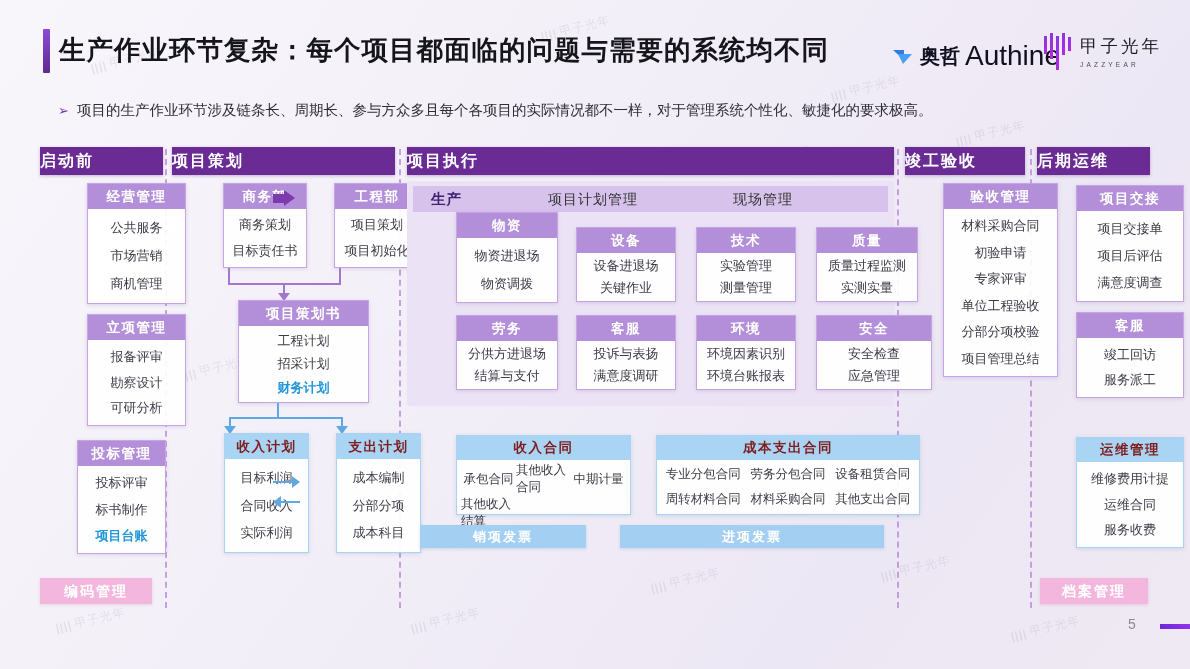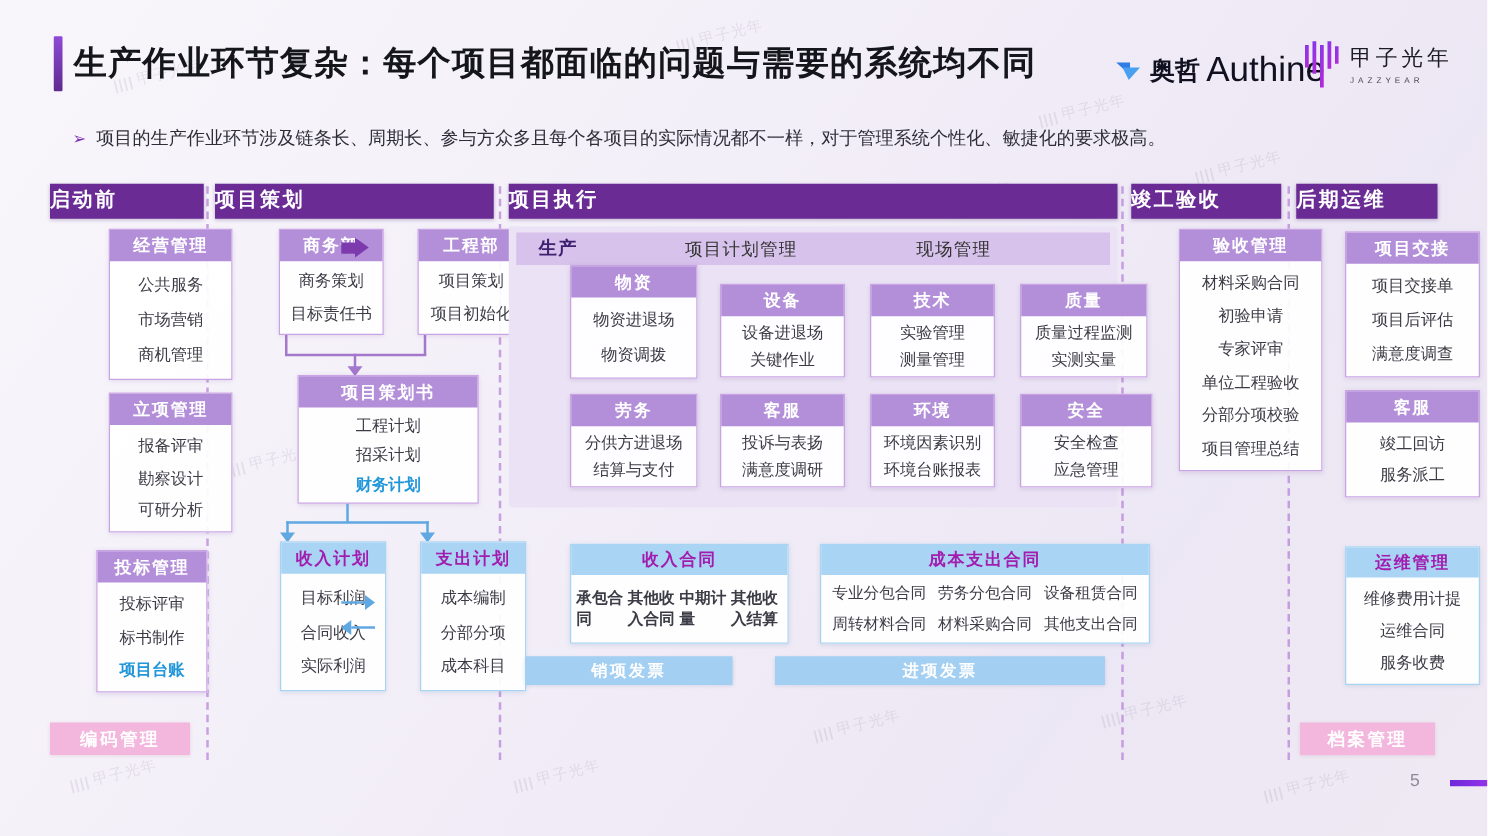--- a/index.html
+++ b/index.html
@@ -35,34 +35,34 @@
   .sep { position:absolute; top:149px; height:459px; width:0; border-left:2px dashed #b57fd6; opacity:.7; }
 
   
   .grp { position:absolute; background:rgba(255,255,255,.93); border:1px solid #c9a4e4;
     box-shadow:0 1px 4px rgba(110,70,150,.18); display:flex; flex-direction:column;margin-left:36px; }
   .grp .gh { flex:0 0 25px; line-height:25px; background:#b48fd9; color:#fff; text-align:center;
     font-size:13.5px; font-weight:bold; letter-spacing:1.5px; }
   .grp .gi { flex:1; display:flex; flex-direction:column; justify-content:space-evenly; align-items:center;
     font-size:13px; color:#3c3c46; }
   .grp.blue { border-color:#a9d3f2; box-shadow:0 1px 4px rgba(70,110,160,.18); }
-  .grp.blue .gh { background:#aad4f3; color:#a21caf; }
+  .grp.blue .gh { background:#aad4f3; color:#7f1d1d; }
   .hl { color:#2196d9; font-weight:bold; }
 
   
   .exec-bg { position:absolute; left:407px; top:181px; width:487px; height:225px; background:#ebe3f5; border-radius:3px; }
   .band { position:absolute; left:413px; top:186px; width:475px; height:26px; background:#d6c2eb; }
   .band span { position:absolute; top:0; line-height:26px; }
   .band .b1 { left:18px; font-size:14.5px; font-weight:bold; color:#3f2070; letter-spacing:1px; }
   .band .b2 { left:135px; font-size:14px; color:#333; letter-spacing:1px; }
   .band .b3 { left:320px; font-size:14px; color:#333; letter-spacing:1px;text-align:right; }
 
   
   .cbody { flex:1; display:grid; align-items:center; justify-items:center; font-size:12.5px; color:#3c3c46; padding:2px 4px; }
-  .cols2 { grid-template-columns:1fr 1fr 1fr 1fr;font-weight:bold; }
+  .cols2 { grid-template-columns:1fr 1fr 1fr; }
   .cols3 { grid-template-columns:1fr 1fr 1fr; }
 
   
   .inv-bar { position:absolute; height:23px; line-height:23px; background:#a3cff2; color:#fff;
     font-size:13px; font-weight:bold; text-align:center; letter-spacing:2px; box-shadow:0 1px 3px rgba(70,110,160,.2); }
   .pink-bar { position:absolute; top:578px; height:26px; line-height:26px; background:#f3b7dd; color:#fff;
     font-size:14px; font-weight:bold; text-align:center; letter-spacing:2px; box-shadow:0 1px 3px rgba(180,90,140,.2); }
 
   
   .cl  { position:absolute; background:#a378cc; }
@@ -186,21 +186,21 @@
       <span>项目初始化</span>
     </div>
   </div>
 
   <div class="cl" style="left:228px;top:268px;width:2px;height:16px"></div>
   <div class="cl" style="left:339px;top:268px;width:2px;height:16px"></div>
   <div class="cl" style="left:228px;top:283px;width:113px;height:2px"></div>
   <div class="cl" style="left:283px;top:283px;width:2px;height:11px"></div>
   <div class="tri t-down-p" style="left:278px;top:293px"></div>
 
-  <div class="grp" style="left:202px;top:300px;width:145px;height:103px">
+  <div class="grp" style="left:202px;top:300px;width:131px;height:103px">
     <div class="gh">项目策划书</div>
     <div class="gi">
       <span>工程计划</span>
       <span>招采计划</span>
       <span class="hl">财务计划</span>
     </div>
   </div>
 
   <div class="clb" style="left:277px;top:403px;width:2px;height:15px"></div>
   <div class="clb" style="left:229px;top:417px;width:114px;height:2px"></div>
@@ -280,21 +280,21 @@
       <span>满意度调研</span>
     </div>
   </div>
   <div class="grp" style="left:660px;top:315px;width:100px;height:75px">
     <div class="gh">环境</div>
     <div class="gi">
       <span>环境因素识别</span>
       <span>环境台账报表</span>
     </div>
   </div>
-  <div class="grp" style="left:780px;top:315px;width:106px;height:75px">
+  <div class="grp" style="left:780px;top:315px;width:116px;height:75px">
     <div class="gh">安全</div>
     <div class="gi">
       <span>安全检查</span>
       <span>应急管理</span>
     </div>
   </div>
 
   <div class="grp blue" style="left:420px;top:435px;width:175px;height:80px">
     <div class="gh" style="flex-basis:24px;line-height:24px">收入合同</div>
     <div class="cbody cols2">

